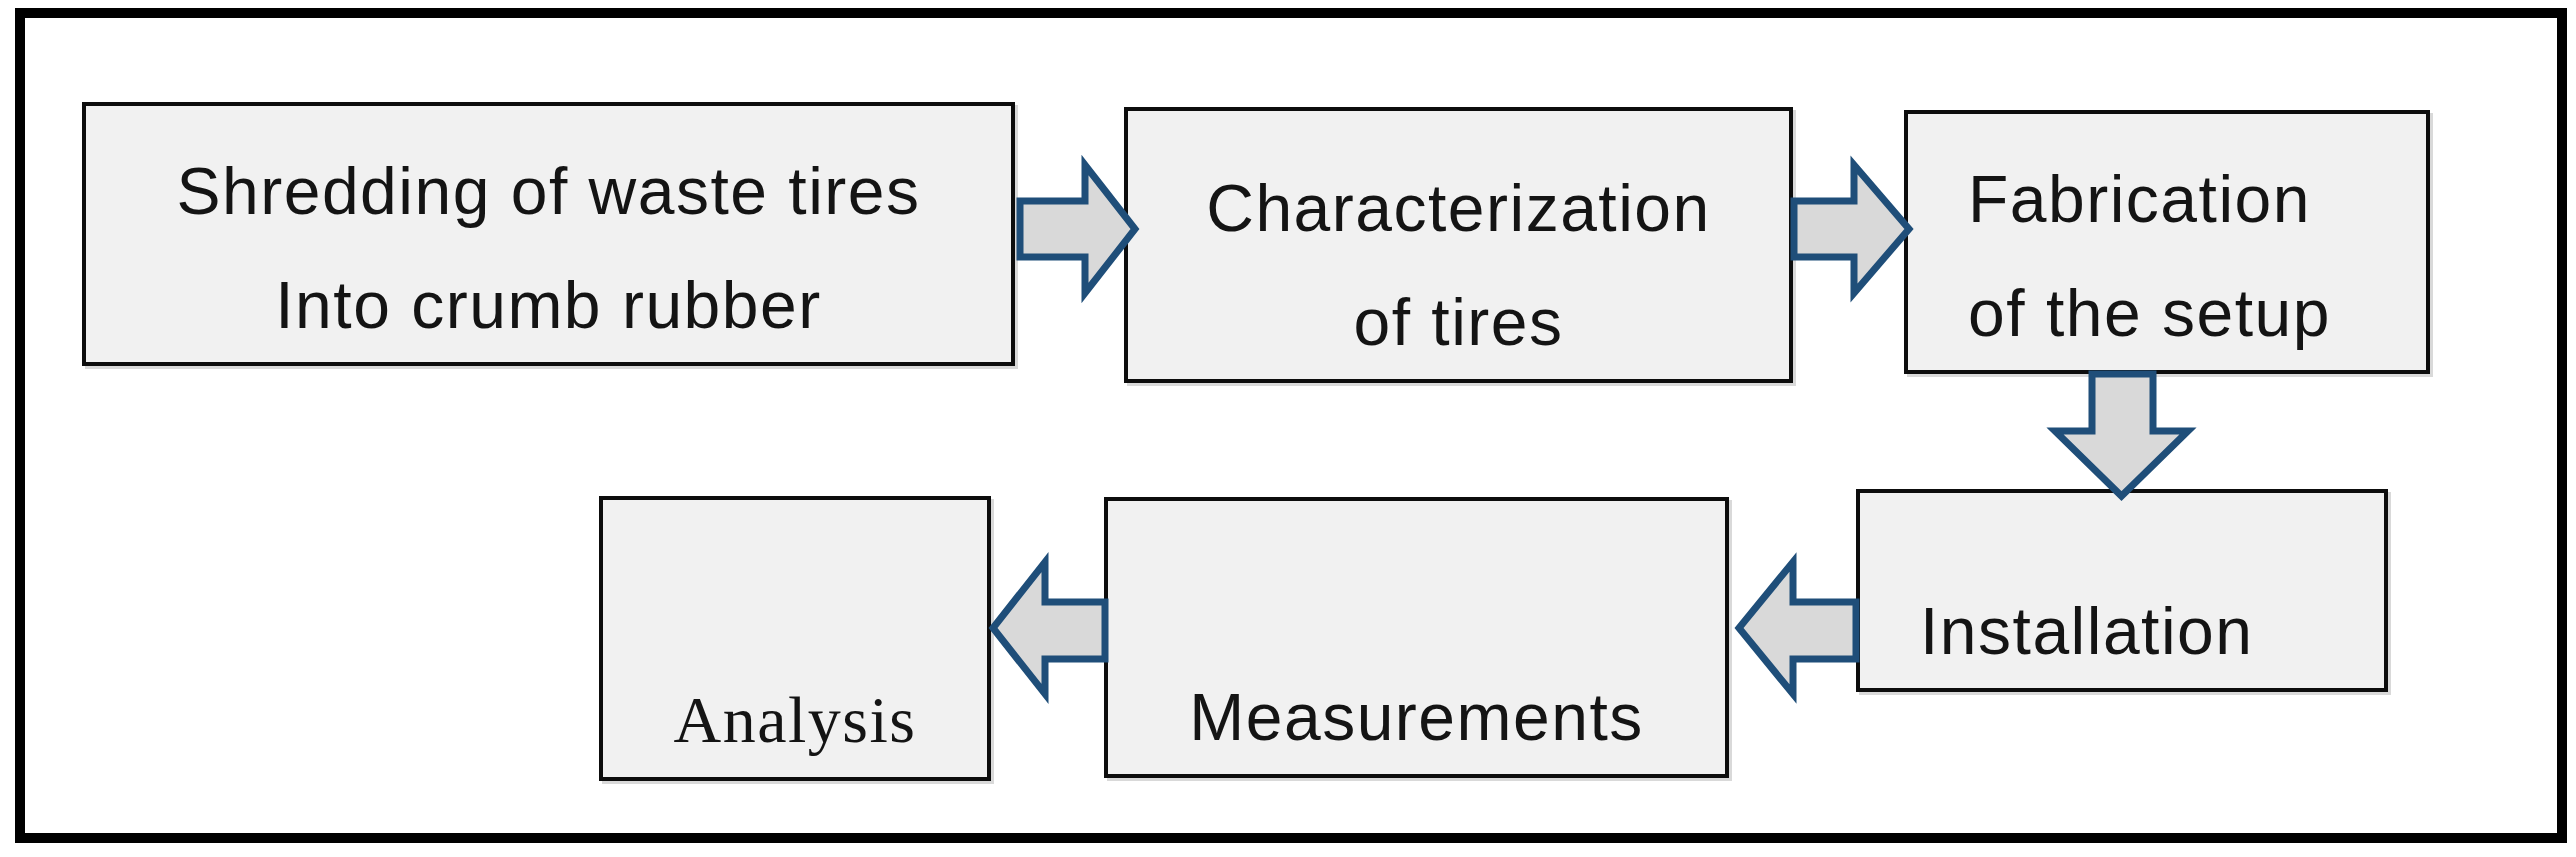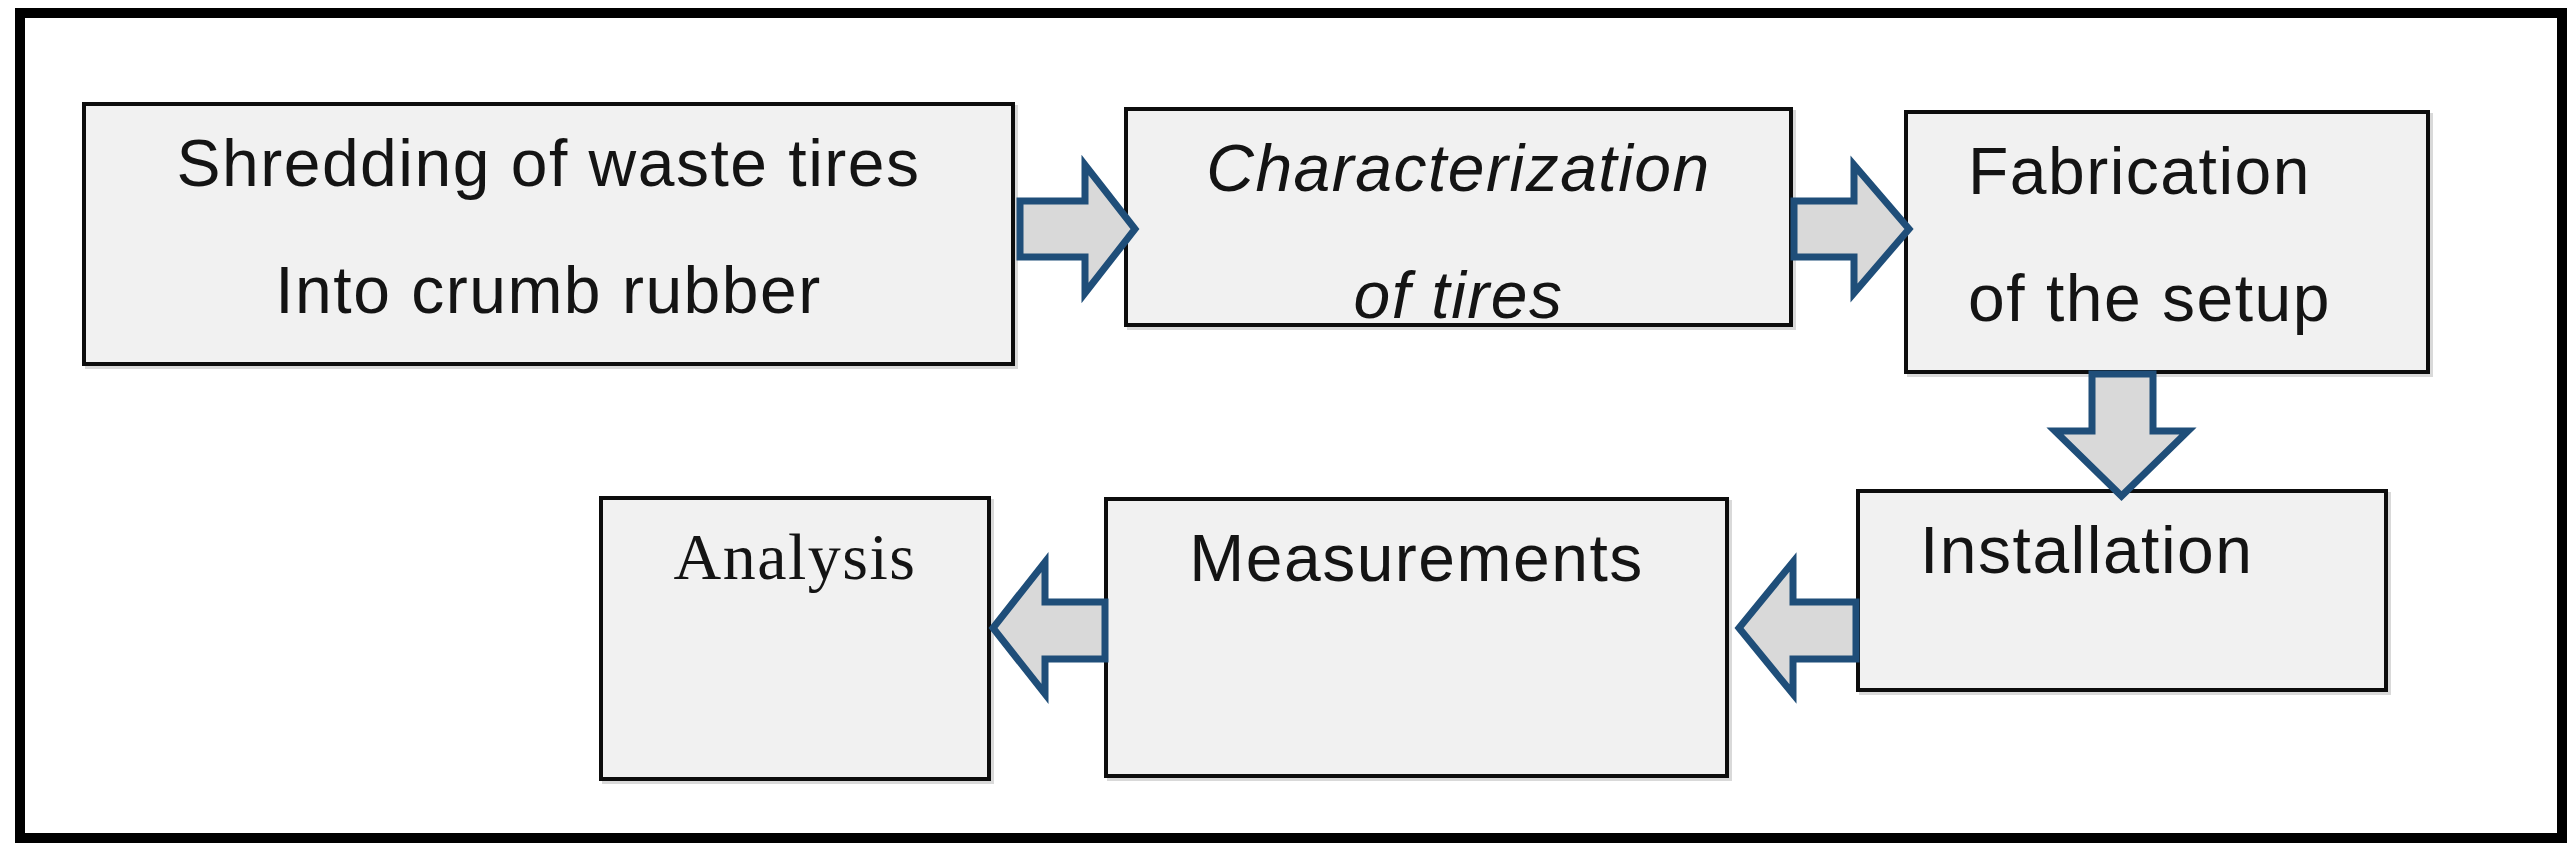--- a/index.html
+++ b/index.html
@@ -28,32 +28,31 @@
     box-sizing: border-box;
   }
   .box {
     position: absolute;
     box-sizing: border-box;
     background: var(--box-fill);
     border: 4px solid var(--box-border);
     box-shadow: 3px 3px 0 rgba(0,0,0,0.15);
     display: flex;
     flex-direction: column;
-    justify-content: flex-start;
+    justify-content: flex-end;
     align-items: center;
     color: var(--text);
     font-size: 66px;
     line-height: 114px;
     letter-spacing: 1.5px;
     white-space: nowrap;
-    gap: 13px;
   }
   .box.left-align { align-items: flex-start; padding-left: 60px; }
   #b-shredding       { left:   82px; top: 102px; width: 933px; height: 264px; }
-  #b-characterization{ left: 1124px; top: 107px; width: 669px; height: 220px; font-style: italic; }
+  #b-characterization{ left: 1124px; top: 107px; width: 669px; height: 276px; }
   #b-fabrication     { left: 1904px; top: 110px; width: 526px; height: 264px; }
   #b-installation    { left: 1856px; top: 489px; width: 532px; height: 203px; }
   #b-measurements    { left: 1104px; top: 497px; width: 625px; height: 281px; }
   #b-analysis        { left:  599px; top: 496px; width: 392px; height: 285px; font-family: Liberation Serif, serif; }
   .flow-arrow { position: absolute; overflow: visible; }
   #arrow-1 { left: 1020px; top: 165px; }
   #arrow-2 { left: 1794px; top: 165px; }
   #arrow-3 { left: 2055px; top: 374px; }
   #arrow-4 { left: 1739px; top: 562px; }
   #arrow-5 { left:  993px; top: 562px; }

